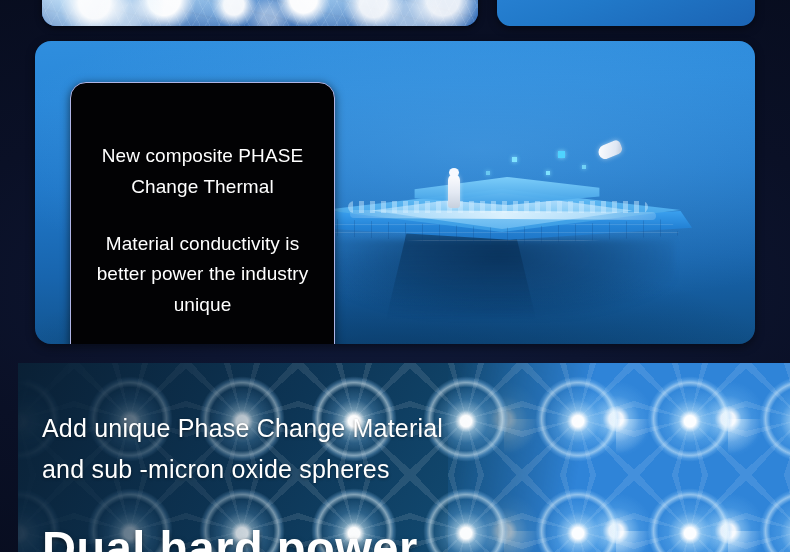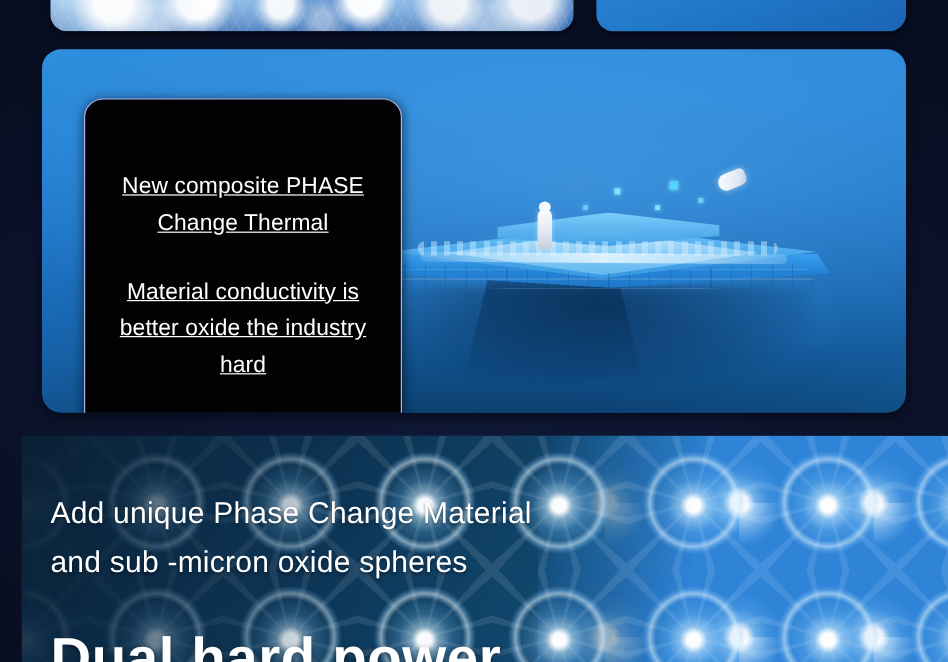--- a/index.html
+++ b/index.html
@@ -212,21 +212,20 @@
     justify-content:flex-start;
     padding:58px 20px 20px;
   }
   .spec-line{
     color:#ffffff;
     font-size:19px;
     line-height:1.62;
     text-align:center;
     font-weight:400;
     letter-spacing:.1px;
-    text-decoration:underline;
   }
   .spec-gap{ height:26px; }
 
   
   .bottom-section{
     position:absolute;
     left:18px; top:363px;
     width:790px; height:189px;
     overflow:hidden;
     background:linear-gradient(118deg,#0a2035 0%, #0d3555 34%, #11486f 58%, #0d3354 82%, #08233c 100%);
@@ -315,22 +314,22 @@
       <span class="pix c"></span>
       <span class="pix d"></span>
       <span class="pix e"></span>
     </div>
 
     <div class="spec-card">
       <div class="spec-line">New composite PHASE</div>
       <div class="spec-line">Change Thermal</div>
       <div class="spec-gap"></div>
       <div class="spec-line">Material conductivity is</div>
-      <div class="spec-line">better oxide the industry</div>
-      <div class="spec-line">hard</div>
+      <div class="spec-line">better power the industry</div>
+      <div class="spec-line">unique</div>
     </div>
   </div>
 
   <div class="bottom-section">
     <div class="bottom-spheres"></div>
     <div class="bottom-spheres-grid"></div>
 
     <div class="bottom-copy">
       <div class="tagline">Add unique Phase Change Material</div>
       <div class="tagline">and sub -micron oxide spheres</div>

